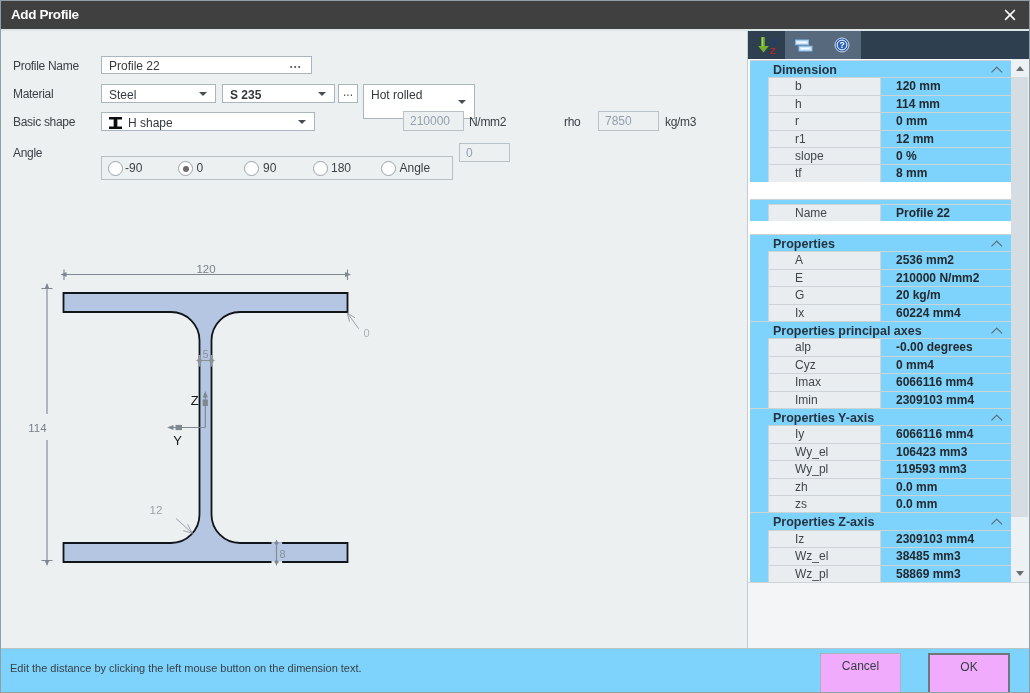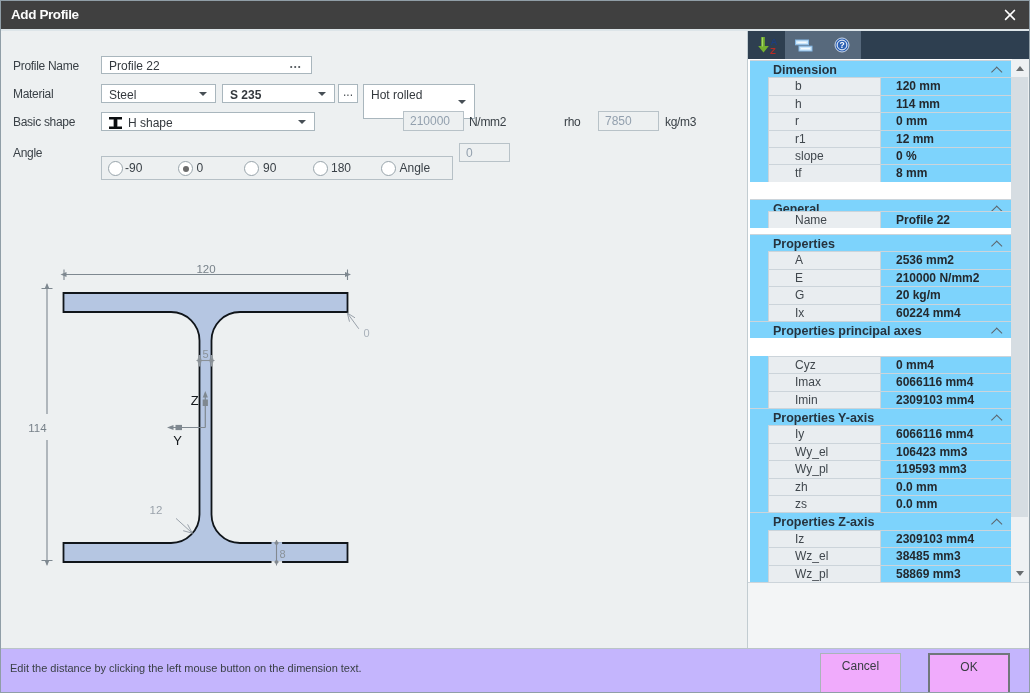--- a/index.html
+++ b/index.html
@@ -42,21 +42,21 @@
 .glab { position:absolute; left:18px; top:0; width:113px; height:17.4px; box-sizing:border-box; background:#e9edf0; border-top:1px solid #ccd4da; border-left:1px solid #ccd4da; border-right:1px solid #ccd4da; padding-left:26px; font-size:12px; color:#40474d; line-height:17px; }
 .gval { position:absolute; left:131px; top:0; width:130px; height:17.4px; box-sizing:border-box; border-top:1px solid #ccd4da; padding-left:15px; font-size:12px; font-weight:bold; color:#24292e; line-height:17px; }
 #belowgrid { left:748px; top:582px; width:282px; height:66px; background:#f3f5f6; border-top:1px solid #ccd4da; }
 
 #sbar { left:1011px; top:59.5px; width:17px; height:522px; background:#eef1f3; }
 #sbar .sbtn { position:absolute; left:0; width:17px; height:17px; background:#eef1f3; }
 #sbar .thumb { position:absolute; left:0; top:17px; width:17px; height:440px; background:#d6dde2; }
 .tri-up { position:absolute; left:4.5px; top:6px; width:0; height:0; border-left:4px solid transparent; border-right:4px solid transparent; border-bottom:5px solid #686d70; }
 .tri-dn { position:absolute; left:4.5px; top:6px; width:0; height:0; border-left:4px solid transparent; border-right:4px solid transparent; border-top:5px solid #686d70; }
 
-#footer { left:0; top:648px; width:1030px; height:45px; background:#c4b5fd; border-top:1px solid #bac4c8; }
+#footer { left:0; top:648px; width:1030px; height:45px; background:#7dd3fc; border-top:1px solid #bac4c8; }
 #status { left:10px; top:13px; font-size:11px; color:#3a4046; position:absolute; }
 .fbtn { position:absolute; top:5px; height:44px; background:#f0abfc; font-size:12px; color:#383d42; text-align:center; line-height:25px; }
 #btncancel { left:820px; width:81px; border:1px solid #a9b4ba; }
 #btnok { left:928px; width:82px; border:2px solid #70777b; }
 
 #closex { left:1000px; top:5px; width:20px; height:20px; }
 </style>
 </head>
 <body>
 <div id="titlebar" class="abs">
@@ -237,21 +237,21 @@
       <div class="gval">0 %</div>
     </div>
 <div class="grow gdata" style="top:104.4px">
       <div class="glab">tf</div>
       <div class="gval">8 mm</div>
     </div>
 <div class="grow ghead" style="top:139.2px">
       <span class="ghtxt">General</span>
       <span class="chev"></span>
     </div>
-<div class="grow gdata" style="top:151px">
+<div class="grow gdata" style="top:144px">
       <div class="glab">Name</div>
       <div class="gval">Profile 22</div>
     </div>
 <div class="grow ghead" style="top:174.0px">
       <span class="ghtxt">Properties</span>
       <span class="chev"></span>
     </div>
 <div class="grow gdata" style="top:191.4px">
       <div class="glab">A</div>
       <div class="gval">2536 mm2</div>
@@ -264,20 +264,24 @@
       <div class="glab">G</div>
       <div class="gval">20 kg/m</div>
     </div>
 <div class="grow gdata" style="top:243.6px">
       <div class="glab">Ix</div>
       <div class="gval">60224 mm4</div>
     </div>
 <div class="grow ghead" style="top:261.0px">
       <span class="ghtxt">Properties principal axes</span>
       <span class="chev"></span>
+    </div>
+<div class="grow gdata" style="top:278.4px">
+      <div class="glab">alp</div>
+      <div class="gval">-0.00 degrees</div>
     </div>
 <div class="grow gdata" style="top:295.8px">
       <div class="glab">Cyz</div>
       <div class="gval">0 mm4</div>
     </div>
 <div class="grow gdata" style="top:313.2px">
       <div class="glab">Imax</div>
       <div class="gval">6066116 mm4</div>
     </div>
 <div class="grow gdata" style="top:330.6px">

